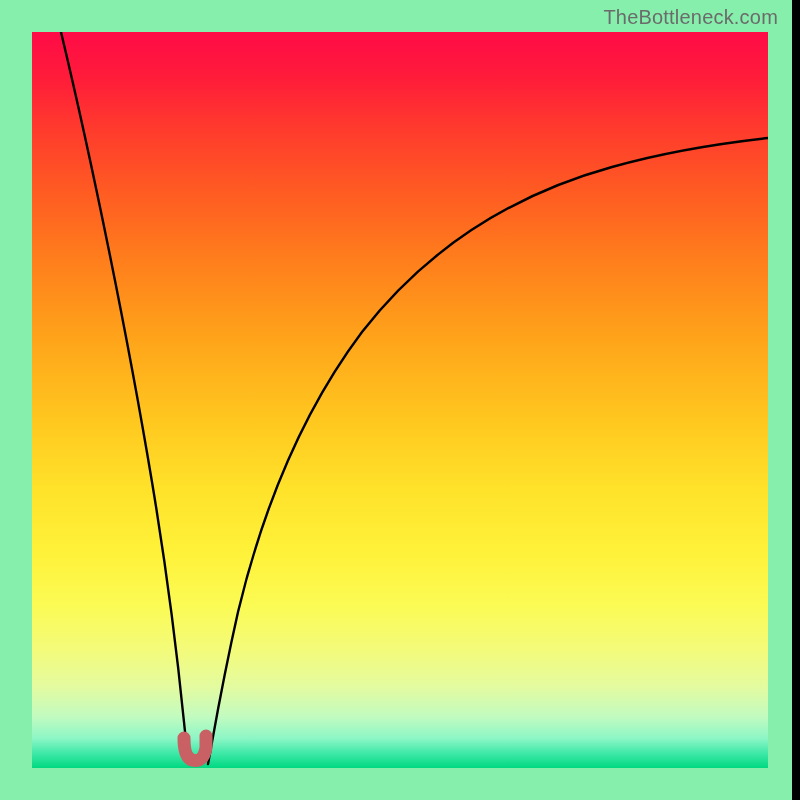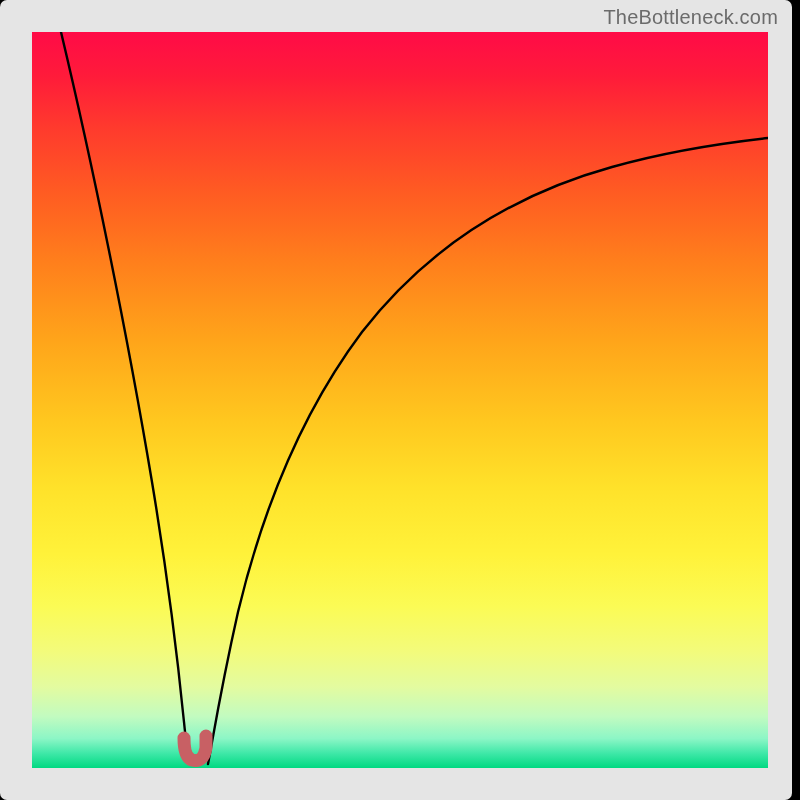--- a/index.html
+++ b/index.html
@@ -9,22 +9,21 @@
     height: 800px;
     background: #000;
     overflow: hidden;
   }
   .frame {
     position: absolute;
     left: 0;
     top: 0;
     width: 792px;
     height: 800px;
-    background: #e5e5e5;
-    border-radius: 7px;
+    background: #86efac;
   }
   .plot-area {
     position: absolute;
     left: 32px;
     top: 32px;
     width: 736px;
     height: 736px;
     overflow: hidden;
   }
   .gradient {

